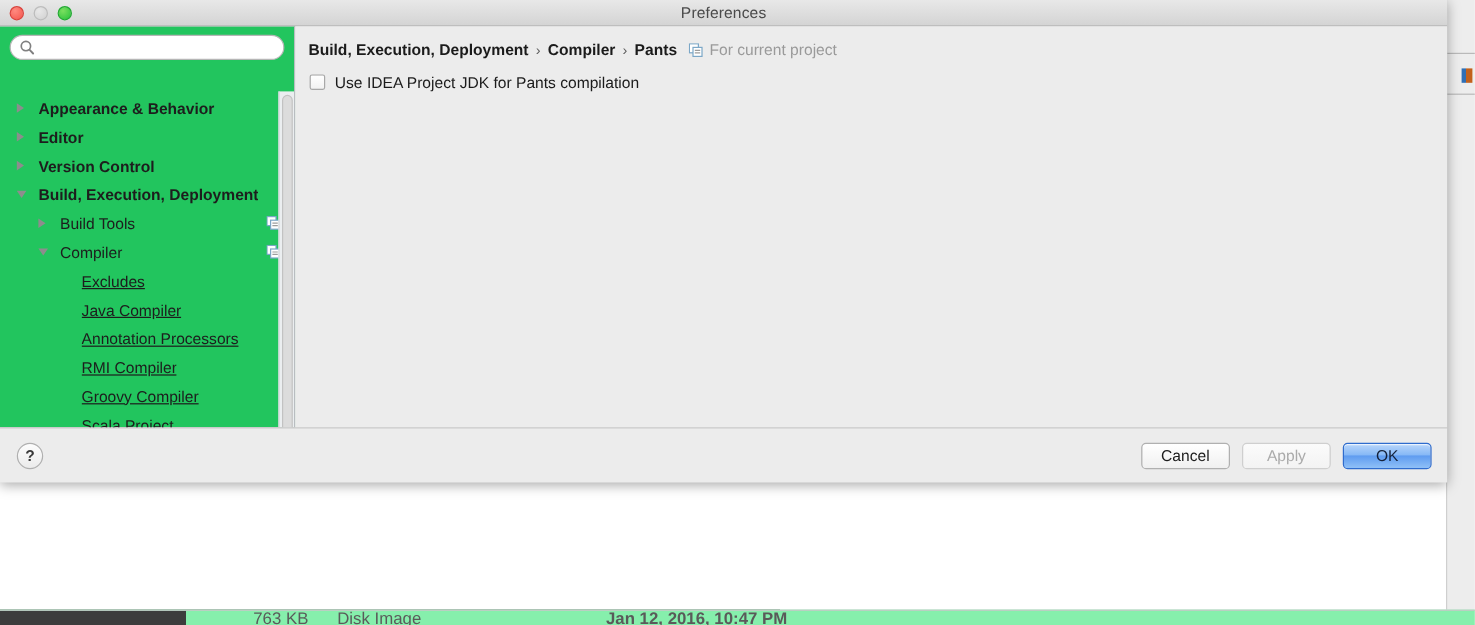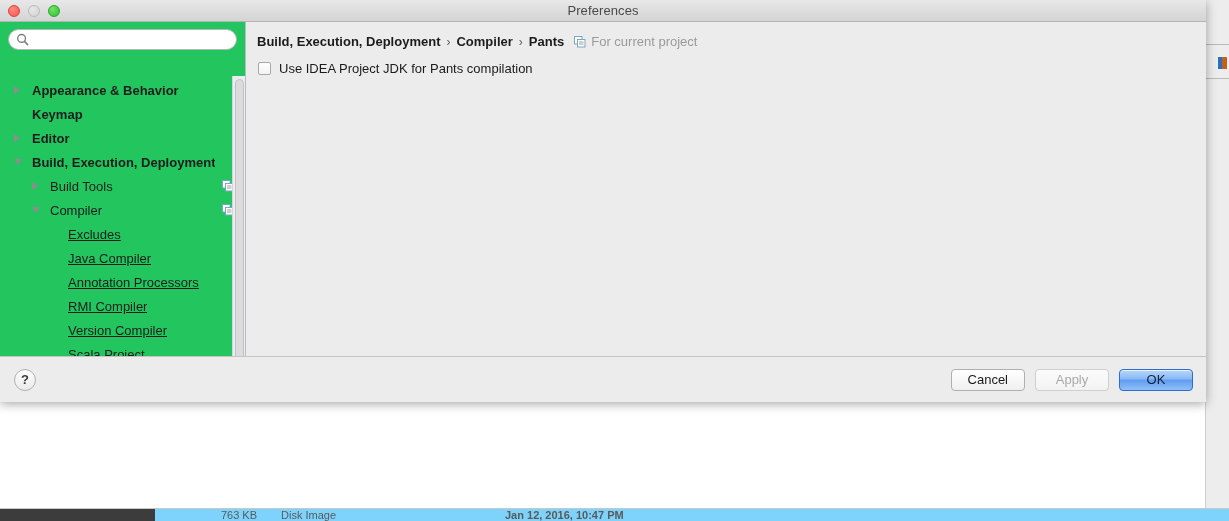--- a/index.html
+++ b/index.html
@@ -17,25 +17,25 @@
     position: absolute;
     inset: 0;
     background: #ffffff;
   }
   .bg-finder-row {
     position: absolute;
     left: 0;
     right: 0;
     bottom: 0;
     height: 13px;
-    background: #7dd3fc;
+    background: #86efac;
     border-top: 1px solid #c8c8c8;
     display: flex;
     align-items: center;
-    font-size: 11px;
+    font-size: 14px;
     color: #5a5a5a;
     overflow: hidden;
     white-space: nowrap;
   }
   .bg-finder-sel {
     width: 155px;
     height: 13px;
     background: #3c3c3c;
     flex: 0 0 auto;
   }
@@ -399,28 +399,30 @@
 
       <div id="tree-scroll">
         <div id="tree">
             <div class="tree-row lvl0 bold">
               <span class="twisty collapsed">
                 <i></i>
               </span>
               <span class="tree-label">Appearance &amp; Behavior</span>
             </div>
             <div class="tree-row lvl0 bold">
-              <span class="twisty"></span>
-              <span class="tree-label">Keymap</span>
+              <span class="twisty collapsed">
+                <i></i>
+              </span>
+              <span class="tree-label">Editor</span>
             </div>
             <div class="tree-row lvl0 bold">
               <span class="twisty collapsed">
                 <i></i>
               </span>
-              <span class="tree-label">Editor</span>
+              <span class="tree-label">Version Control</span>
             </div>
             <div class="tree-row lvl0 bold">
               <span class="twisty expanded">
                 <i></i>
               </span>
               <span class="tree-label">Build, Execution, Deployment</span>
             </div>
             <div class="tree-row lvl1">
               <span class="twisty collapsed">
                 <i></i>
@@ -456,21 +458,21 @@
             <div class="tree-row lvl2">
               <span class="twisty"></span>
               <span class="tree-label">Annotation Processors</span>
             </div>
             <div class="tree-row lvl2">
               <span class="twisty"></span>
               <span class="tree-label">RMI Compiler</span>
             </div>
             <div class="tree-row lvl2">
               <span class="twisty"></span>
-              <span class="tree-label">Version Compiler</span>
+              <span class="tree-label">Groovy Compiler</span>
             </div>
             <div class="tree-row lvl2">
               <span class="twisty"></span>
               <span class="tree-label">Scala Project</span>
             </div>
             <div class="tree-row lvl2 selected">
               <span class="twisty"></span>
               <span class="tree-label">Pants</span>
             </div>
             <div class="tree-row lvl1">

